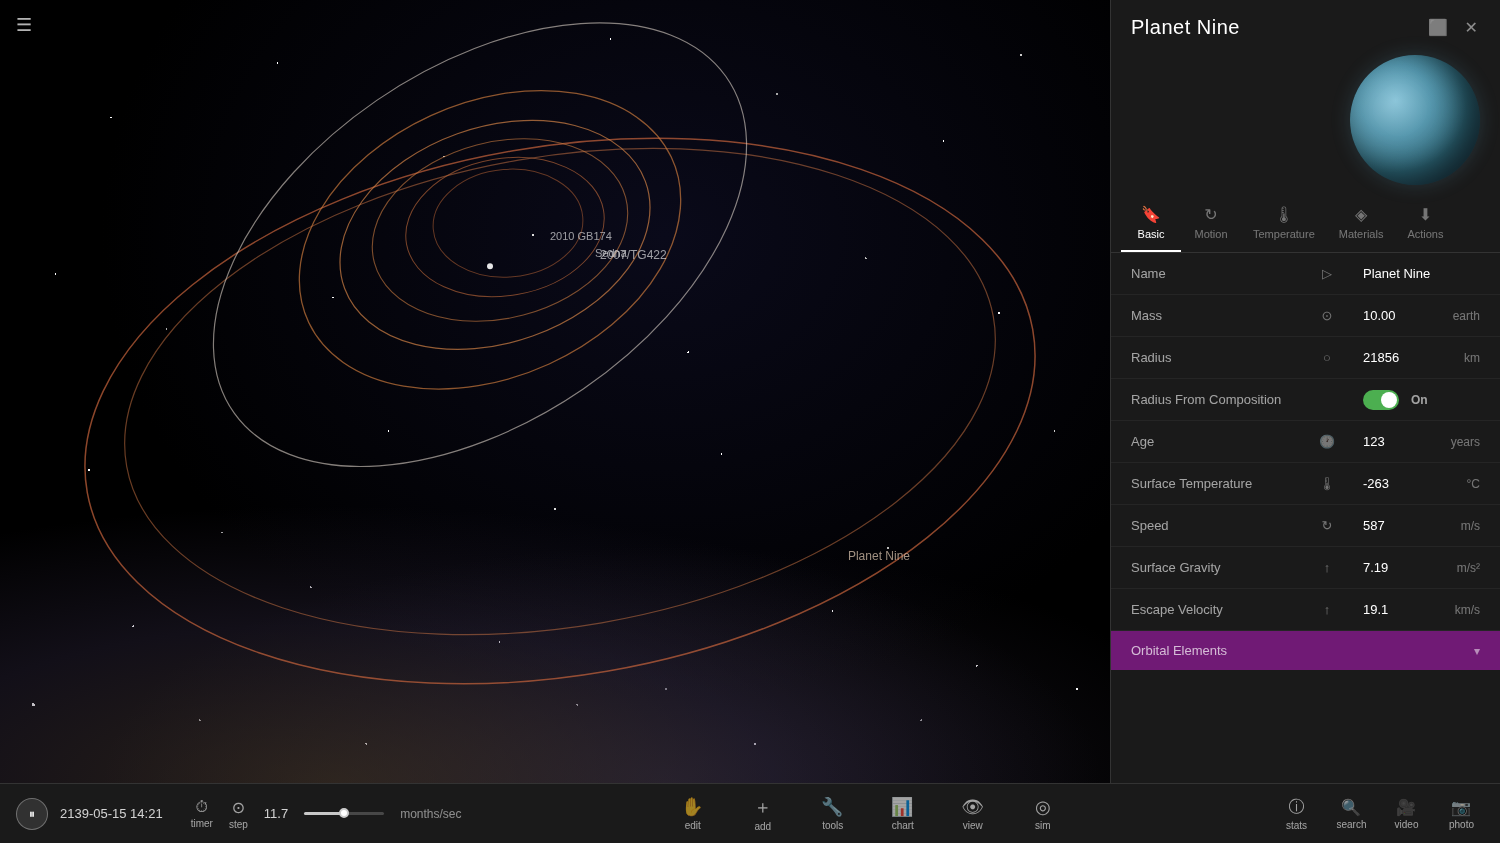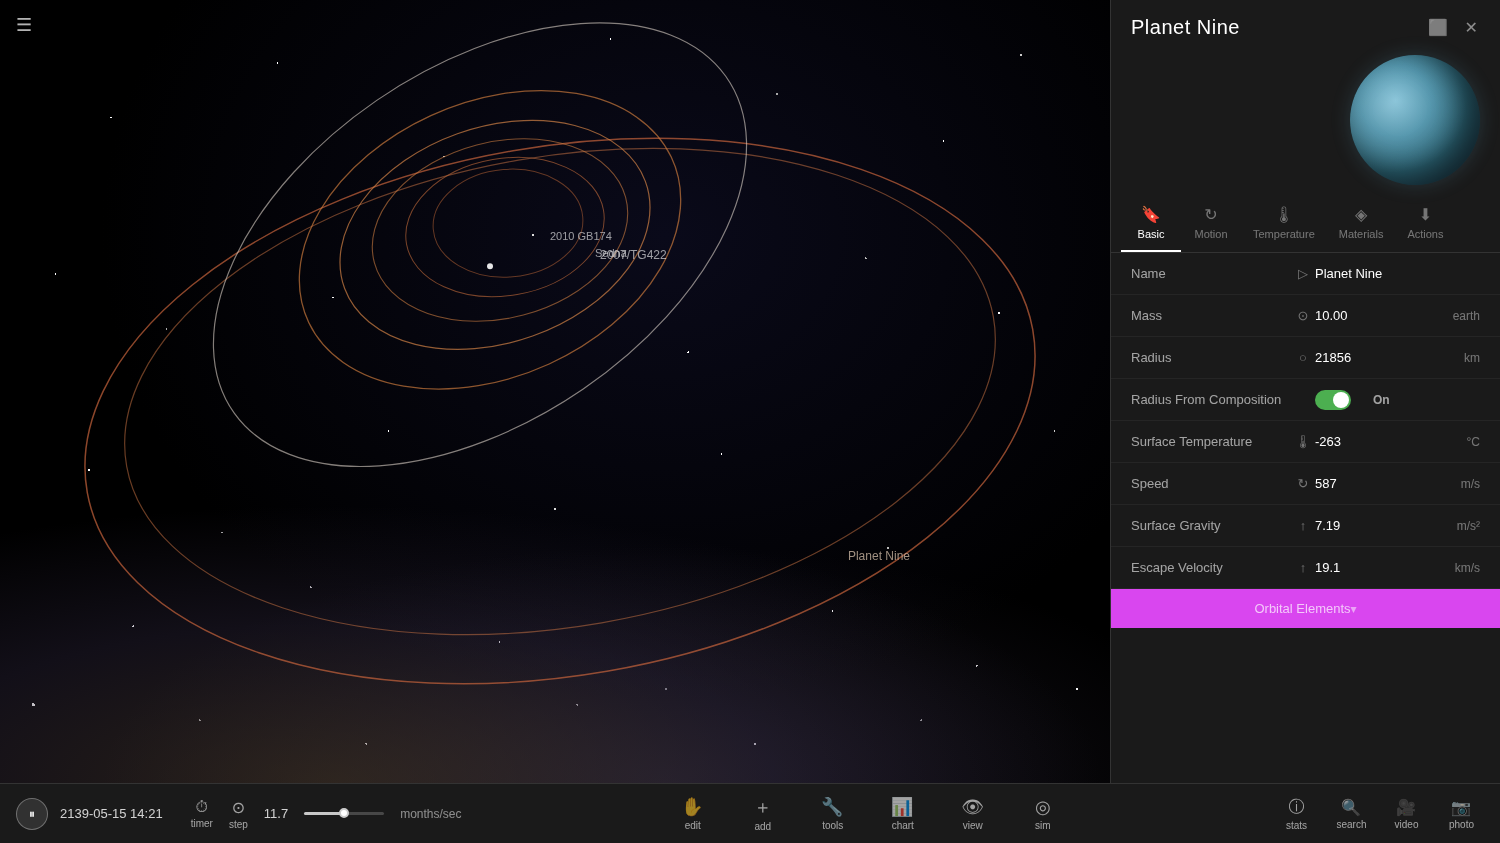--- a/index.html
+++ b/index.html
@@ -215,20 +215,21 @@
       flex: 1;
       padding: 0;
     }
 
     .prop-row {
       display: flex;
       align-items: center;
       padding: 8px 20px;
       border-bottom: 1px solid rgba(255,255,255,0.05);
       min-height: 42px;
+      gap: 24px;
     }
 
     .prop-label {
       color: rgba(255,255,255,0.6);
       font-size: 13px;
       flex: 0 0 160px;
     }
 
     .prop-icon {
       flex: 0 0 24px;
@@ -273,31 +274,31 @@
       top: 2px;
       width: 16px;
       height: 16px;
       border-radius: 50%;
       background: #fff;
     }
 
     .toggle-on-label {
       color: rgba(255,255,255,0.6);
       font-size: 12px;
-      margin-left: 22px;
+      margin-left: 12px;
       font-weight: bold;
     }
 
     
     .section-header {
       display: flex;
       align-items: center;
-      justify-content: center;
+      justify-content: space-between;
       padding: 12px 20px;
-      background: #d946ef;
+      background: #701a75;
       cursor: pointer;
     }
 
     .section-title {
       color: rgba(255,255,255,0.7);
       font-size: 13px;
       font-weight: 500;
     }
 
     .chevron-icon {
@@ -583,20 +584,28 @@
       <div class="prop-row">
         <span class="prop-label">Radius From Composition</span>
         <span class="prop-icon"></span>
         <div class="prop-value-area">
           <div class="toggle-switch"></div>
           <span class="toggle-on-label">On</span>
         </div>
       </div>
 
 
+      <div class="prop-row">
+        <span class="prop-label">Age</span>
+        <span class="prop-icon">🕐</span>
+        <div class="prop-value-area">
+          <span class="prop-value">123</span>
+          <span class="prop-unit">years</span>
+        </div>
+      </div>
 
       <div class="prop-row">
         <span class="prop-label">Surface Temperature</span>
         <span class="prop-icon">🌡</span>
         <div class="prop-value-area">
           <span class="prop-value">-263</span>
           <span class="prop-unit">°C</span>
         </div>
       </div>
 

